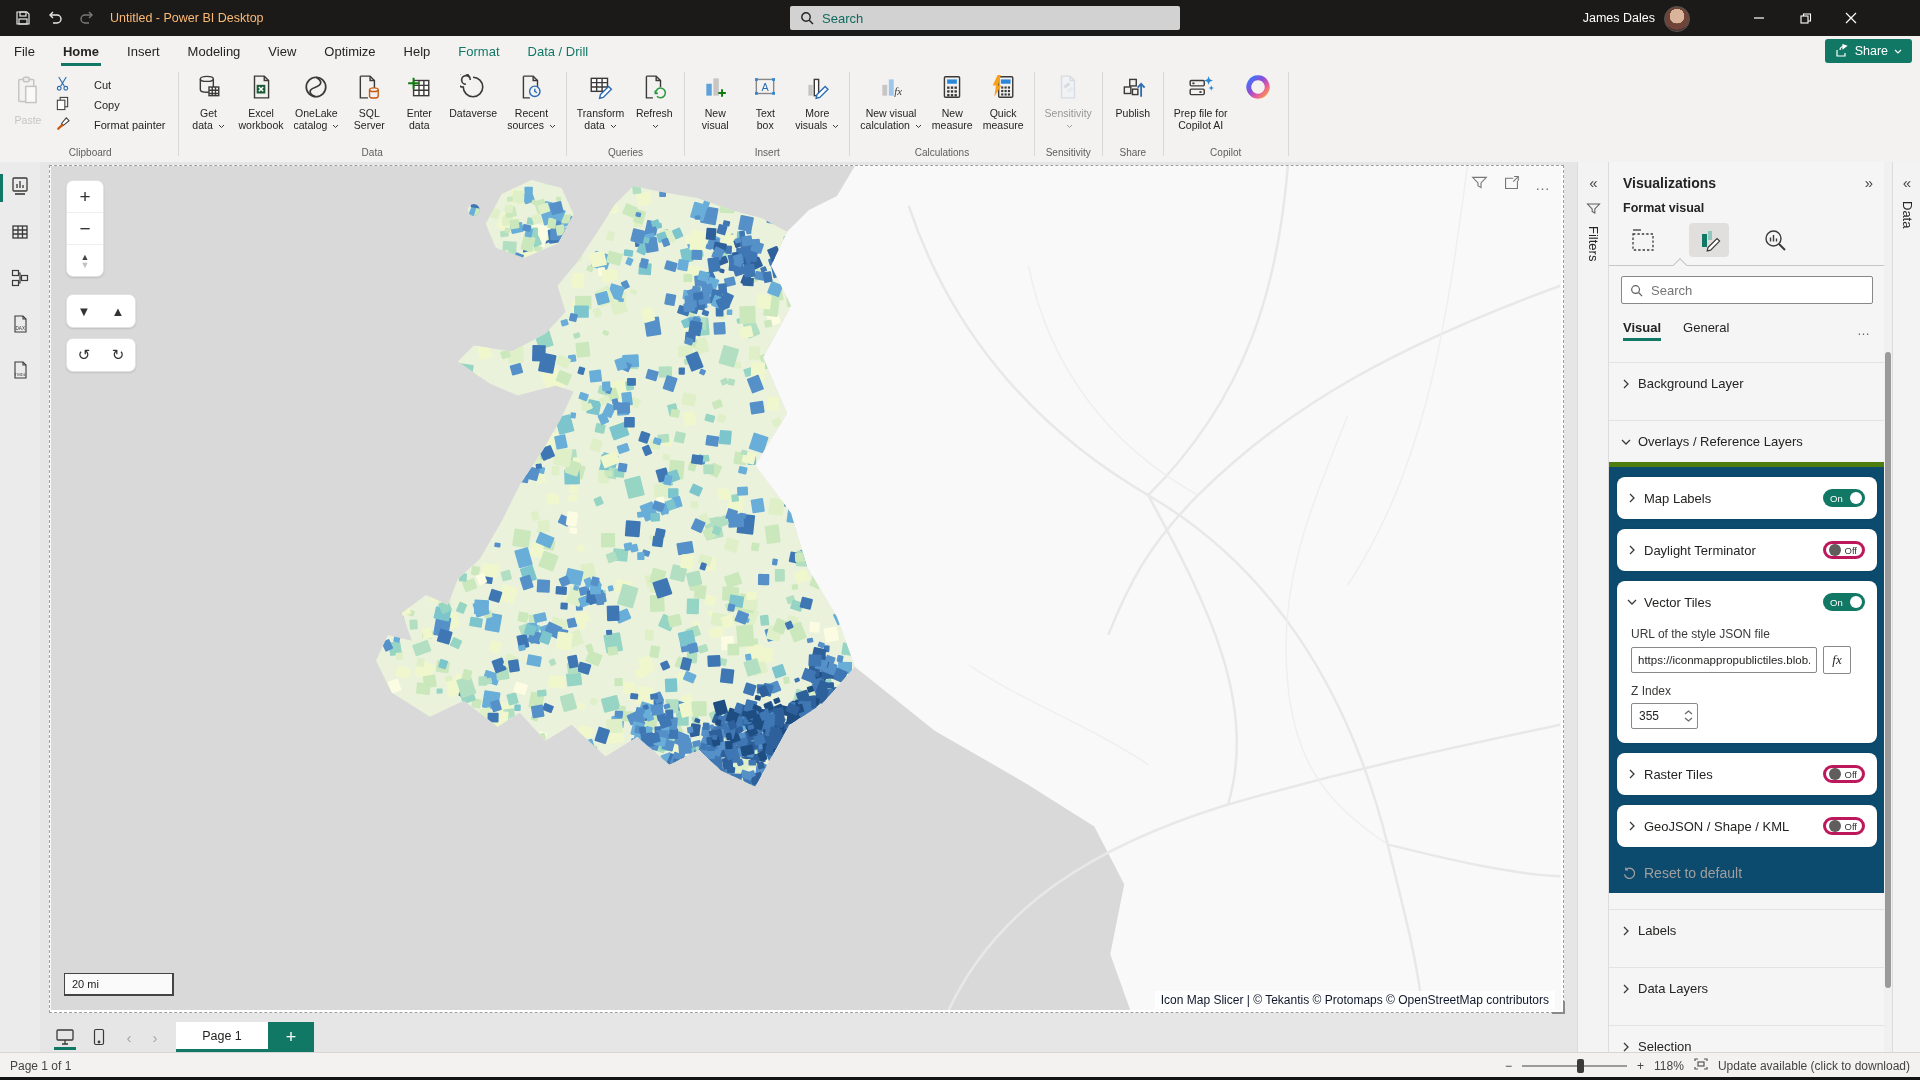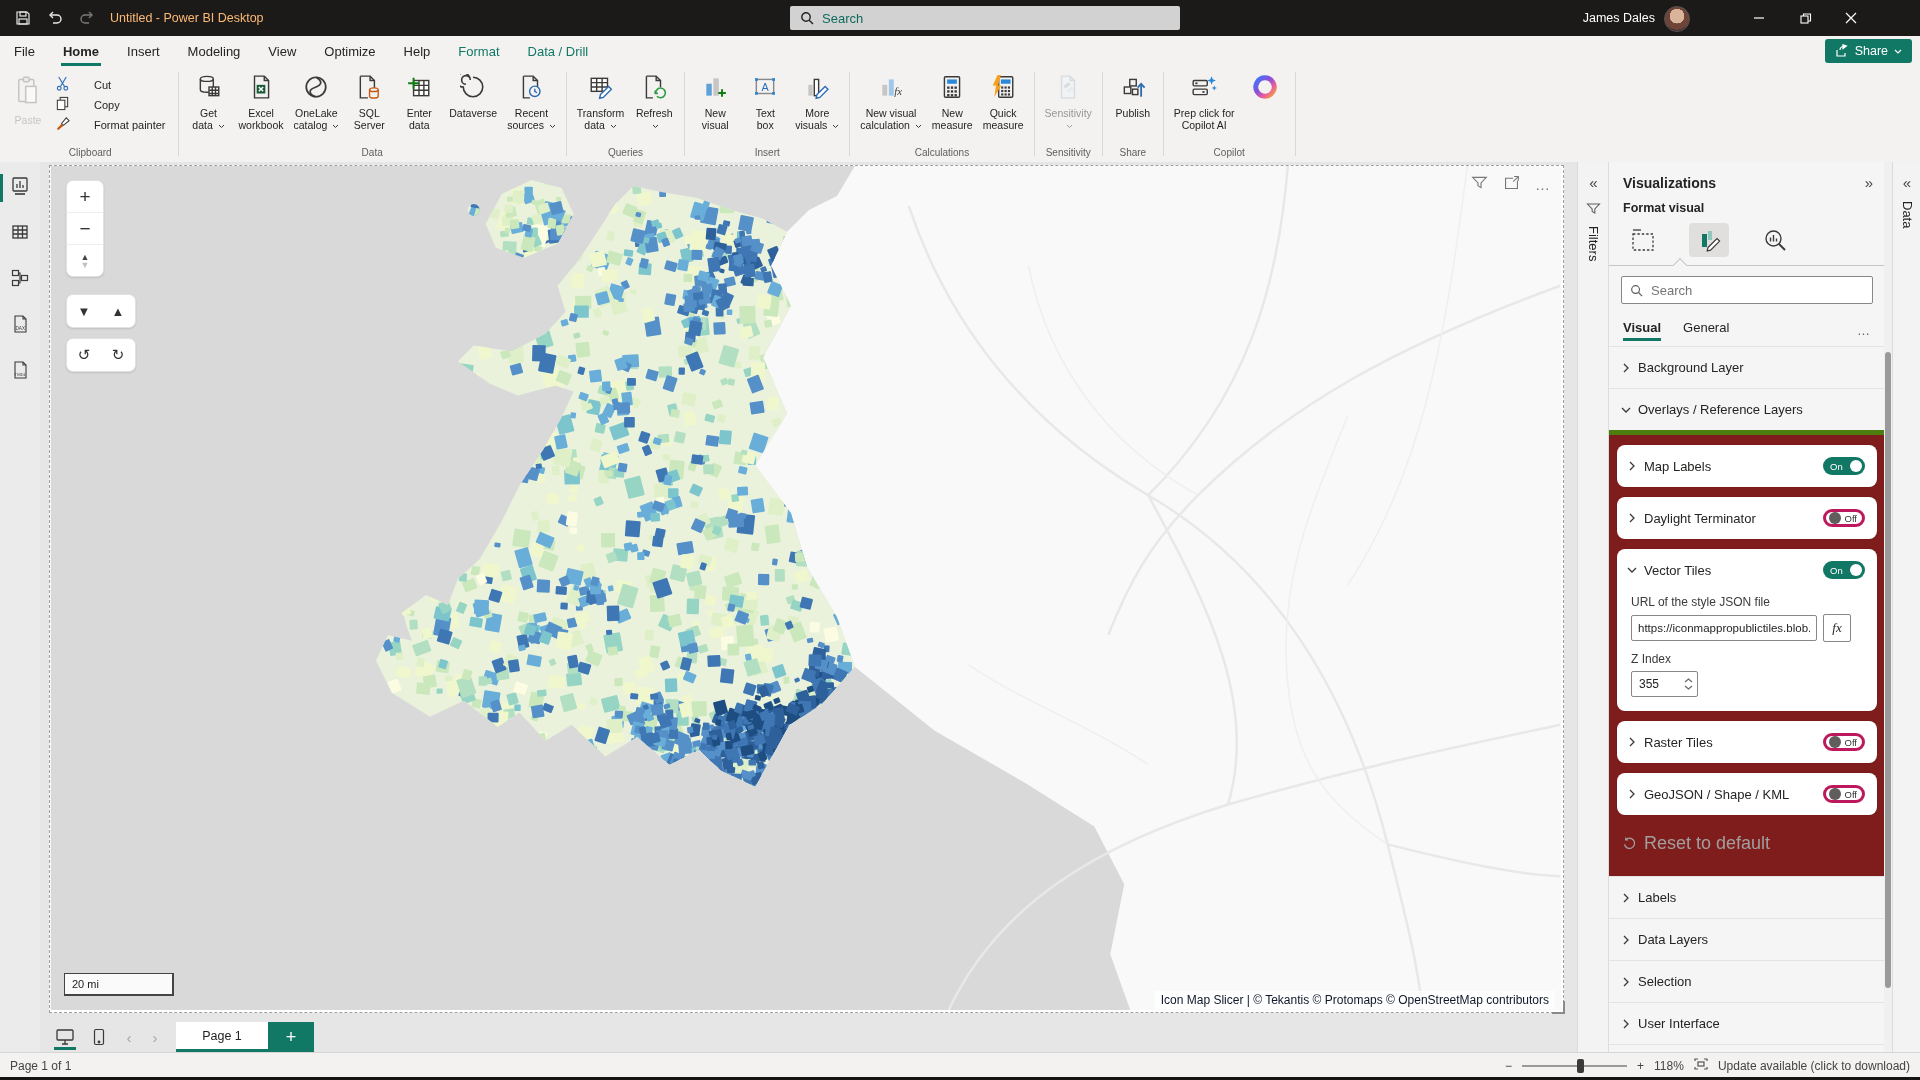--- a/index.html
+++ b/index.html
@@ -104,43 +104,43 @@
             border-left:1px solid #c8c6c4;border-top:1px solid #c8c6c4;transform:rotate(45deg);}
   .vp-search{margin:10px 12px;height:26px;background:#fff;border:1px solid #8a8886;border-radius:2px;
              display:flex;align-items:center;}
   .vp-search svg{margin-left:8px;}
   .vp-search input{border:none;outline:none;flex:1;margin-left:6px;font-size:13px;color:#605e5c;background:transparent;}
   .vp-tabs{display:flex;align-items:center;padding:0 14px;height:32px;gap:22px;}
   .vp-tab{position:relative;padding-bottom:6px;}
   .vp-tab.active{font-weight:700;}
   .vp-tab.active::after{content:"";position:absolute;left:0;right:0;bottom:0;height:3px;background:#117865;}
   .vp-tabs .dots{margin-left:auto;color:#666;letter-spacing:1px;}
-  .sect{display:flex;align-items:center;gap:9px;height:41px;padding:0 14px;border-top:1px solid #e3e3e3;}
-  .overlay-zone{background:#7f1d1d;padding:10px 8px 10px 8px;}
+  .sect{display:flex;align-items:center;gap:9px;height:41px;padding:0 14px;border-top:1px solid #e3e3e3;margin-top:16px;}
+  .overlay-zone{background:#0c4a6e;padding:10px 8px 0 8px;}
   .card{background:#fff;border-radius:8px;box-shadow:0 0 2px rgba(0,0,0,.15);margin-bottom:10px;}
   .card-head{display:flex;align-items:center;gap:9px;height:42px;padding:0 12px;}
   .toggle{margin-left:auto;width:42px;height:18px;border-radius:9px;display:flex;align-items:center;font-size:9.5px;}
   .toggle.on{background:#117865;color:#fff;}
   .toggle.on .tlabel{margin-left:7px;}
   .toggle.on .knob{margin-left:auto;margin-right:3px;width:12px;height:12px;border-radius:50%;background:#fff;}
   .toggle.off{background:#fff;border:3px solid #be185d;color:#333;box-sizing:border-box;}
   .toggle.off .knob{margin-left:3px;width:12px;height:12px;border-radius:50%;background:#605e5c;}
   .toggle.off .tlabel{margin-left:4px;margin-right:5px;}
   .card-body{padding:0 14px 14px 14px;}
   .fld-label{font-size:12px;color:#3b3a39;margin:4px 0 5px 0;}
   .url-row{display:flex;align-items:center;gap:6px;}
   .url-row input{width:172px;height:24px;border:1px solid #8a8886;border-radius:2px;font-size:11.5px;
                  padding:0 6px;color:#252423;background:#fff;outline:none;}
   .fx-btn{width:26px;height:26px;border:1px solid #8a8886;border-radius:2px;background:#fff;
           display:flex;align-items:center;justify-content:center;font-style:italic;
           font-family:"Liberation Serif",serif;font-size:13px;}
   .spin{width:58px;height:24px;border:1px solid #8a8886;background:#fff;border-radius:2px;
         display:flex;align-items:center;font-size:12px;padding-left:7px;margin-top:2px;}
   .spin .arrows{margin-left:auto;margin-right:4px;display:flex;flex-direction:column;gap:2px;}
-  .reset-row{display:flex;align-items:center;gap:8px;color:#a19f9d;padding:8px 6px 12px 6px;font-size:18px;}
+  .reset-row{display:flex;align-items:center;gap:8px;color:#a19f9d;padding:8px 6px 12px 6px;font-size:14px;}
   .chevron{display:flex;align-items:center;}
   .chevron svg{transition:none;}
   .chevron.open svg{transform:rotate(90deg);}
   
   .pscroll{position:absolute;left:1884px;top:162px;width:8px;height:890px;background:#f0f0f0;}
   .pscroll .thumb{position:absolute;left:1px;width:6px;top:190px;height:636px;background:#9a9a9a;border-radius:3px;}
   
   .statusbar{position:absolute;left:0;top:1052px;width:1920px;height:25px;background:#f3f2f1;
              border-top:1px solid #d6d6d6;display:flex;align-items:center;font-size:12px;color:#444;}
   .sb-left{margin-left:10px;}
@@ -489,21 +489,21 @@
         <div class="rbtns">
           <div class="rbtn">
             <span><svg width="26" height="26" viewBox="0 0 24 24" fill="none" stroke="#3b3a39" stroke-width="1.3">
                 <rect x="2" y="6" width="13" height="5" rx="1"></rect>
                 <rect x="4" y="7.8" width="2" height="1.6" fill="#3b3a39" stroke="none"></rect>
                 <rect x="2" y="14" width="13" height="5" rx="1"></rect>
                 <rect x="10.5" y="15.8" width="2" height="1.6" fill="#3b3a39" stroke="none"></rect>
                 <path d="M19 2l1.1 2.9L23 6l-2.9 1.1L19 10l-1.1-2.9L15 6l2.9-1.1z" fill="#2b88d8" stroke="none"></path>
                 <path d="M21.5 10.5l.7 1.8 1.8.7-1.8.7-.7 1.8-.7-1.8-1.8-.7 1.8-.7z" fill="#2b88d8" stroke="none"></path>
               </svg></span>
-            <span class="rtext"><span>Prep click for</span><br><span>Copilot AI</span></span>
+            <span class="rtext"><span>Prep file for</span><br><span>Copilot AI</span></span>
           </div>
           <div class="rbtn">
             <span><svg width="26" height="26" viewBox="0 0 24 24">
                 <defs>
                   <linearGradient id="cg1" x1="0" y1="0" x2="1" y2="1">
                     <stop offset="0" stop-color="#3a78ff"></stop>
                     <stop offset=".4" stop-color="#8a4fd8"></stop>
                     <stop offset=".7" stop-color="#e85ba0"></stop>
                     <stop offset="1" stop-color="#f6a23c"></stop>
                   </linearGradient>

